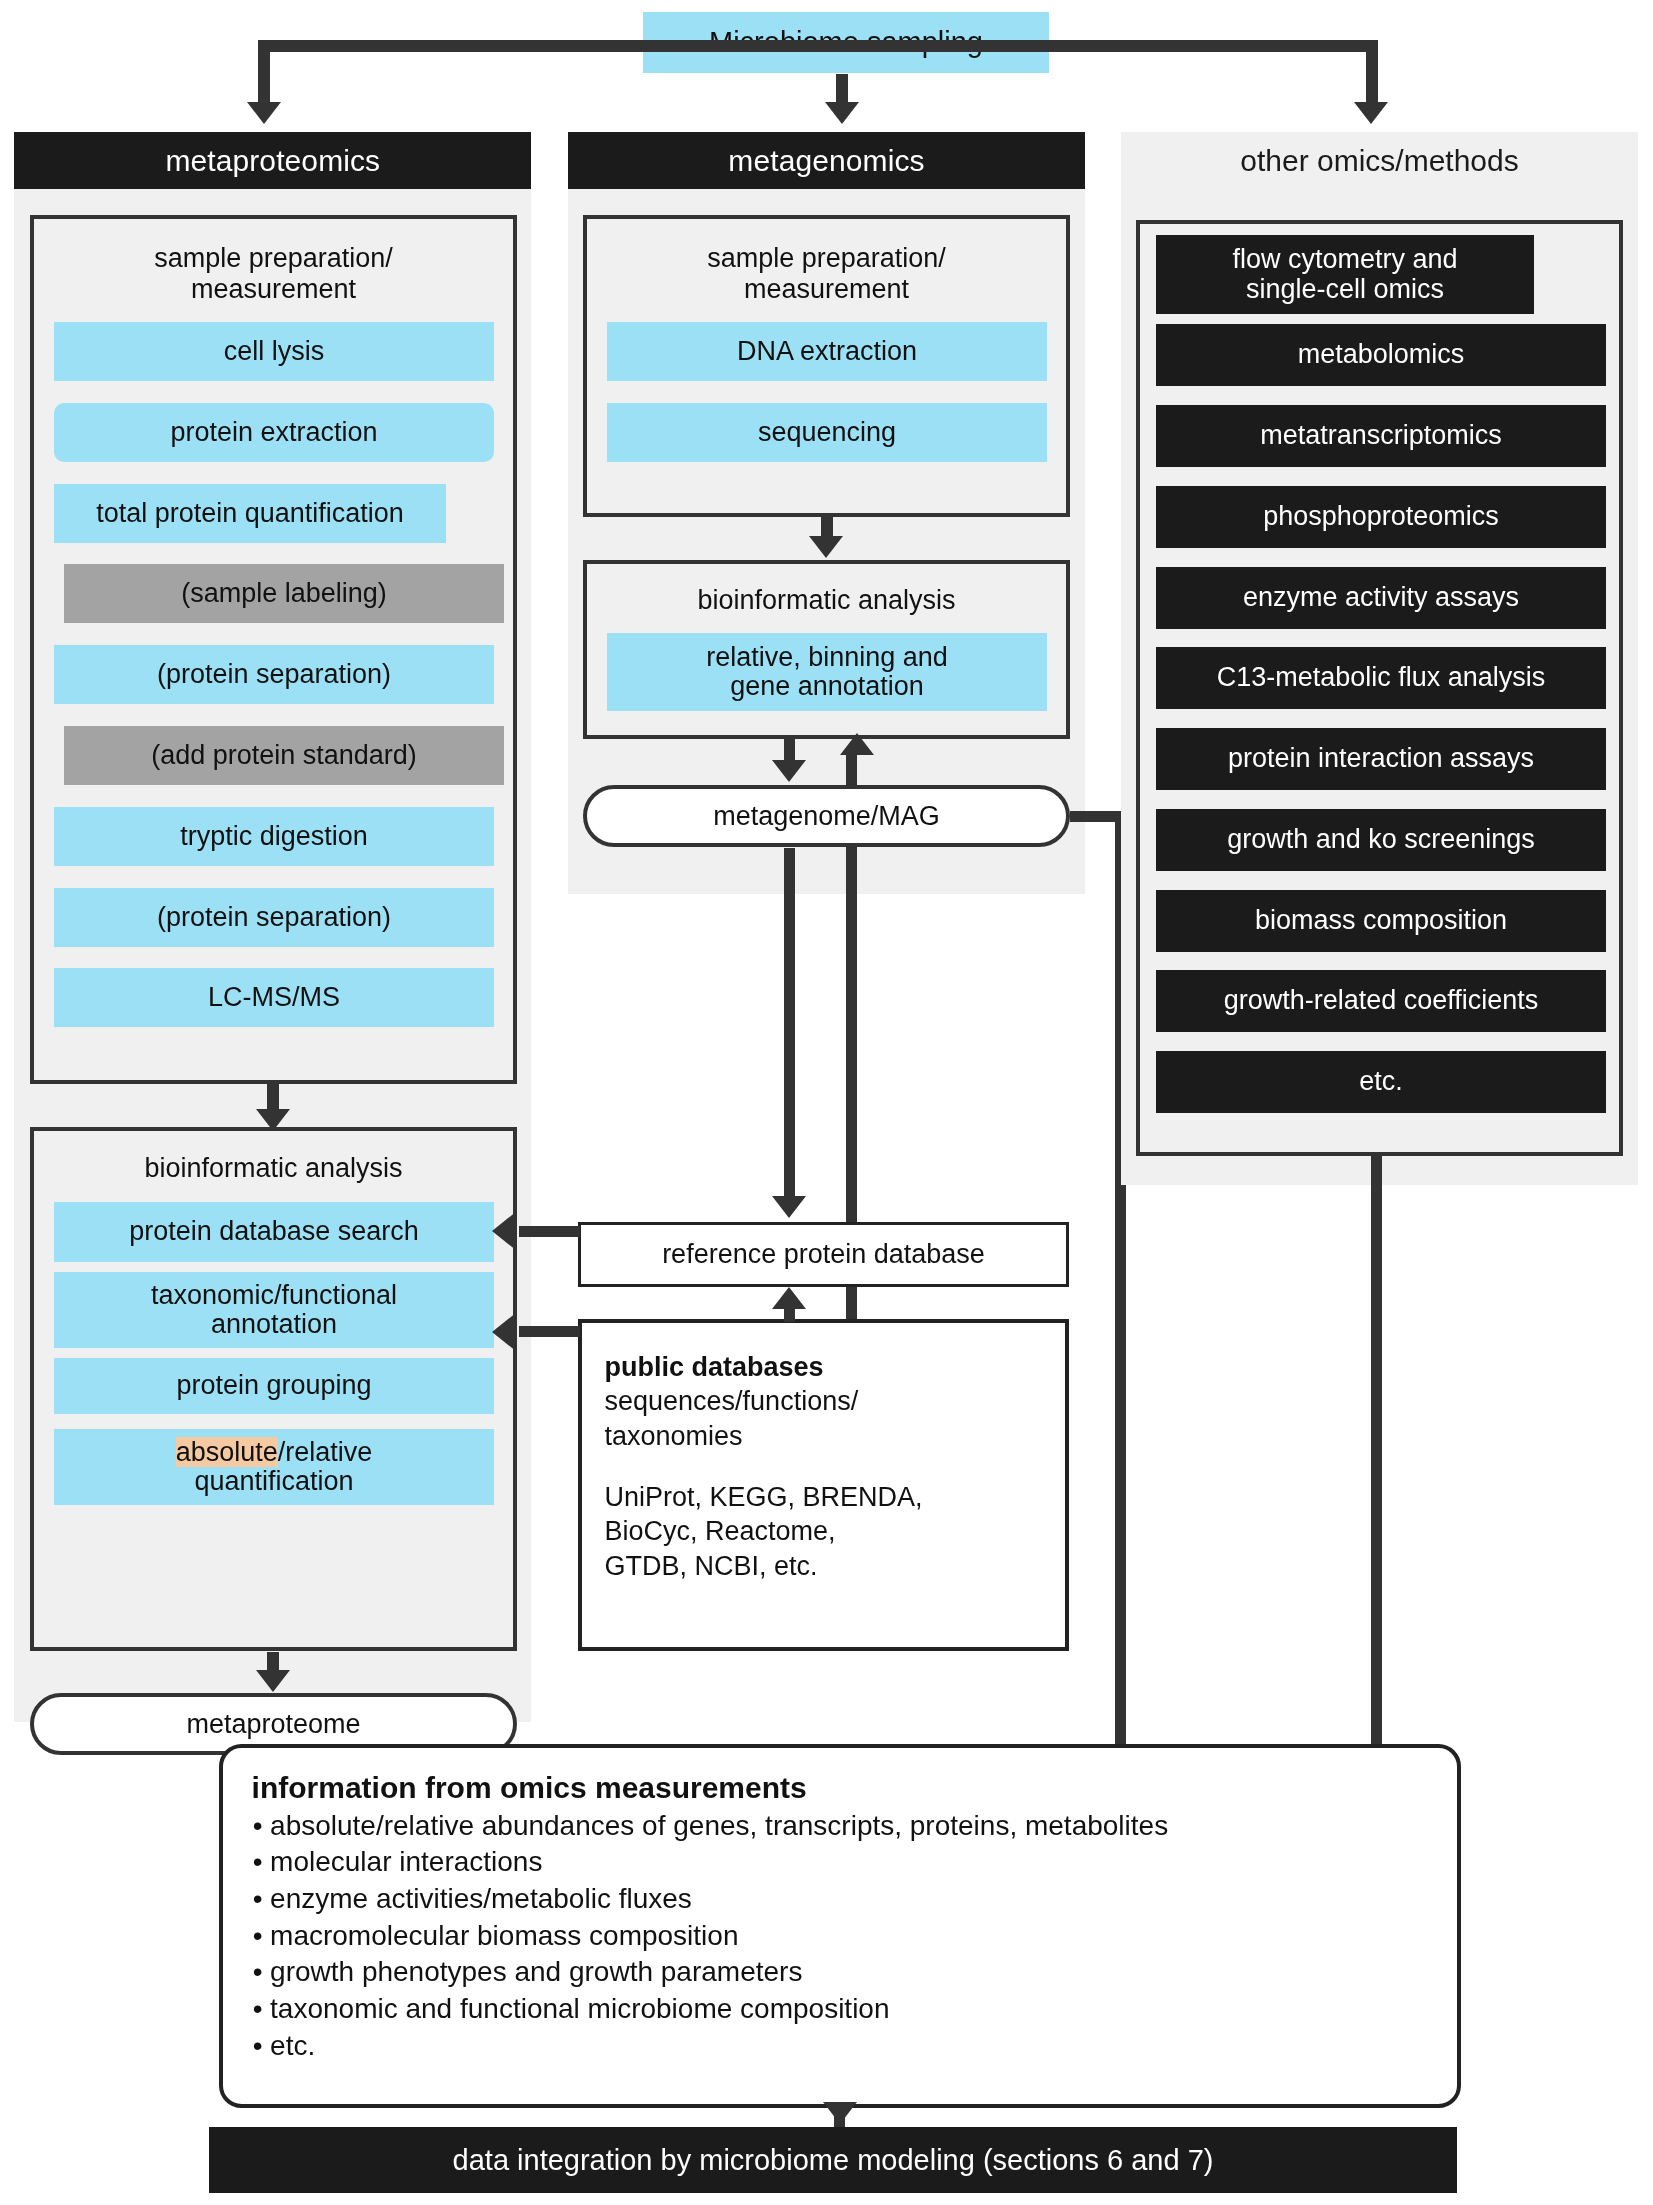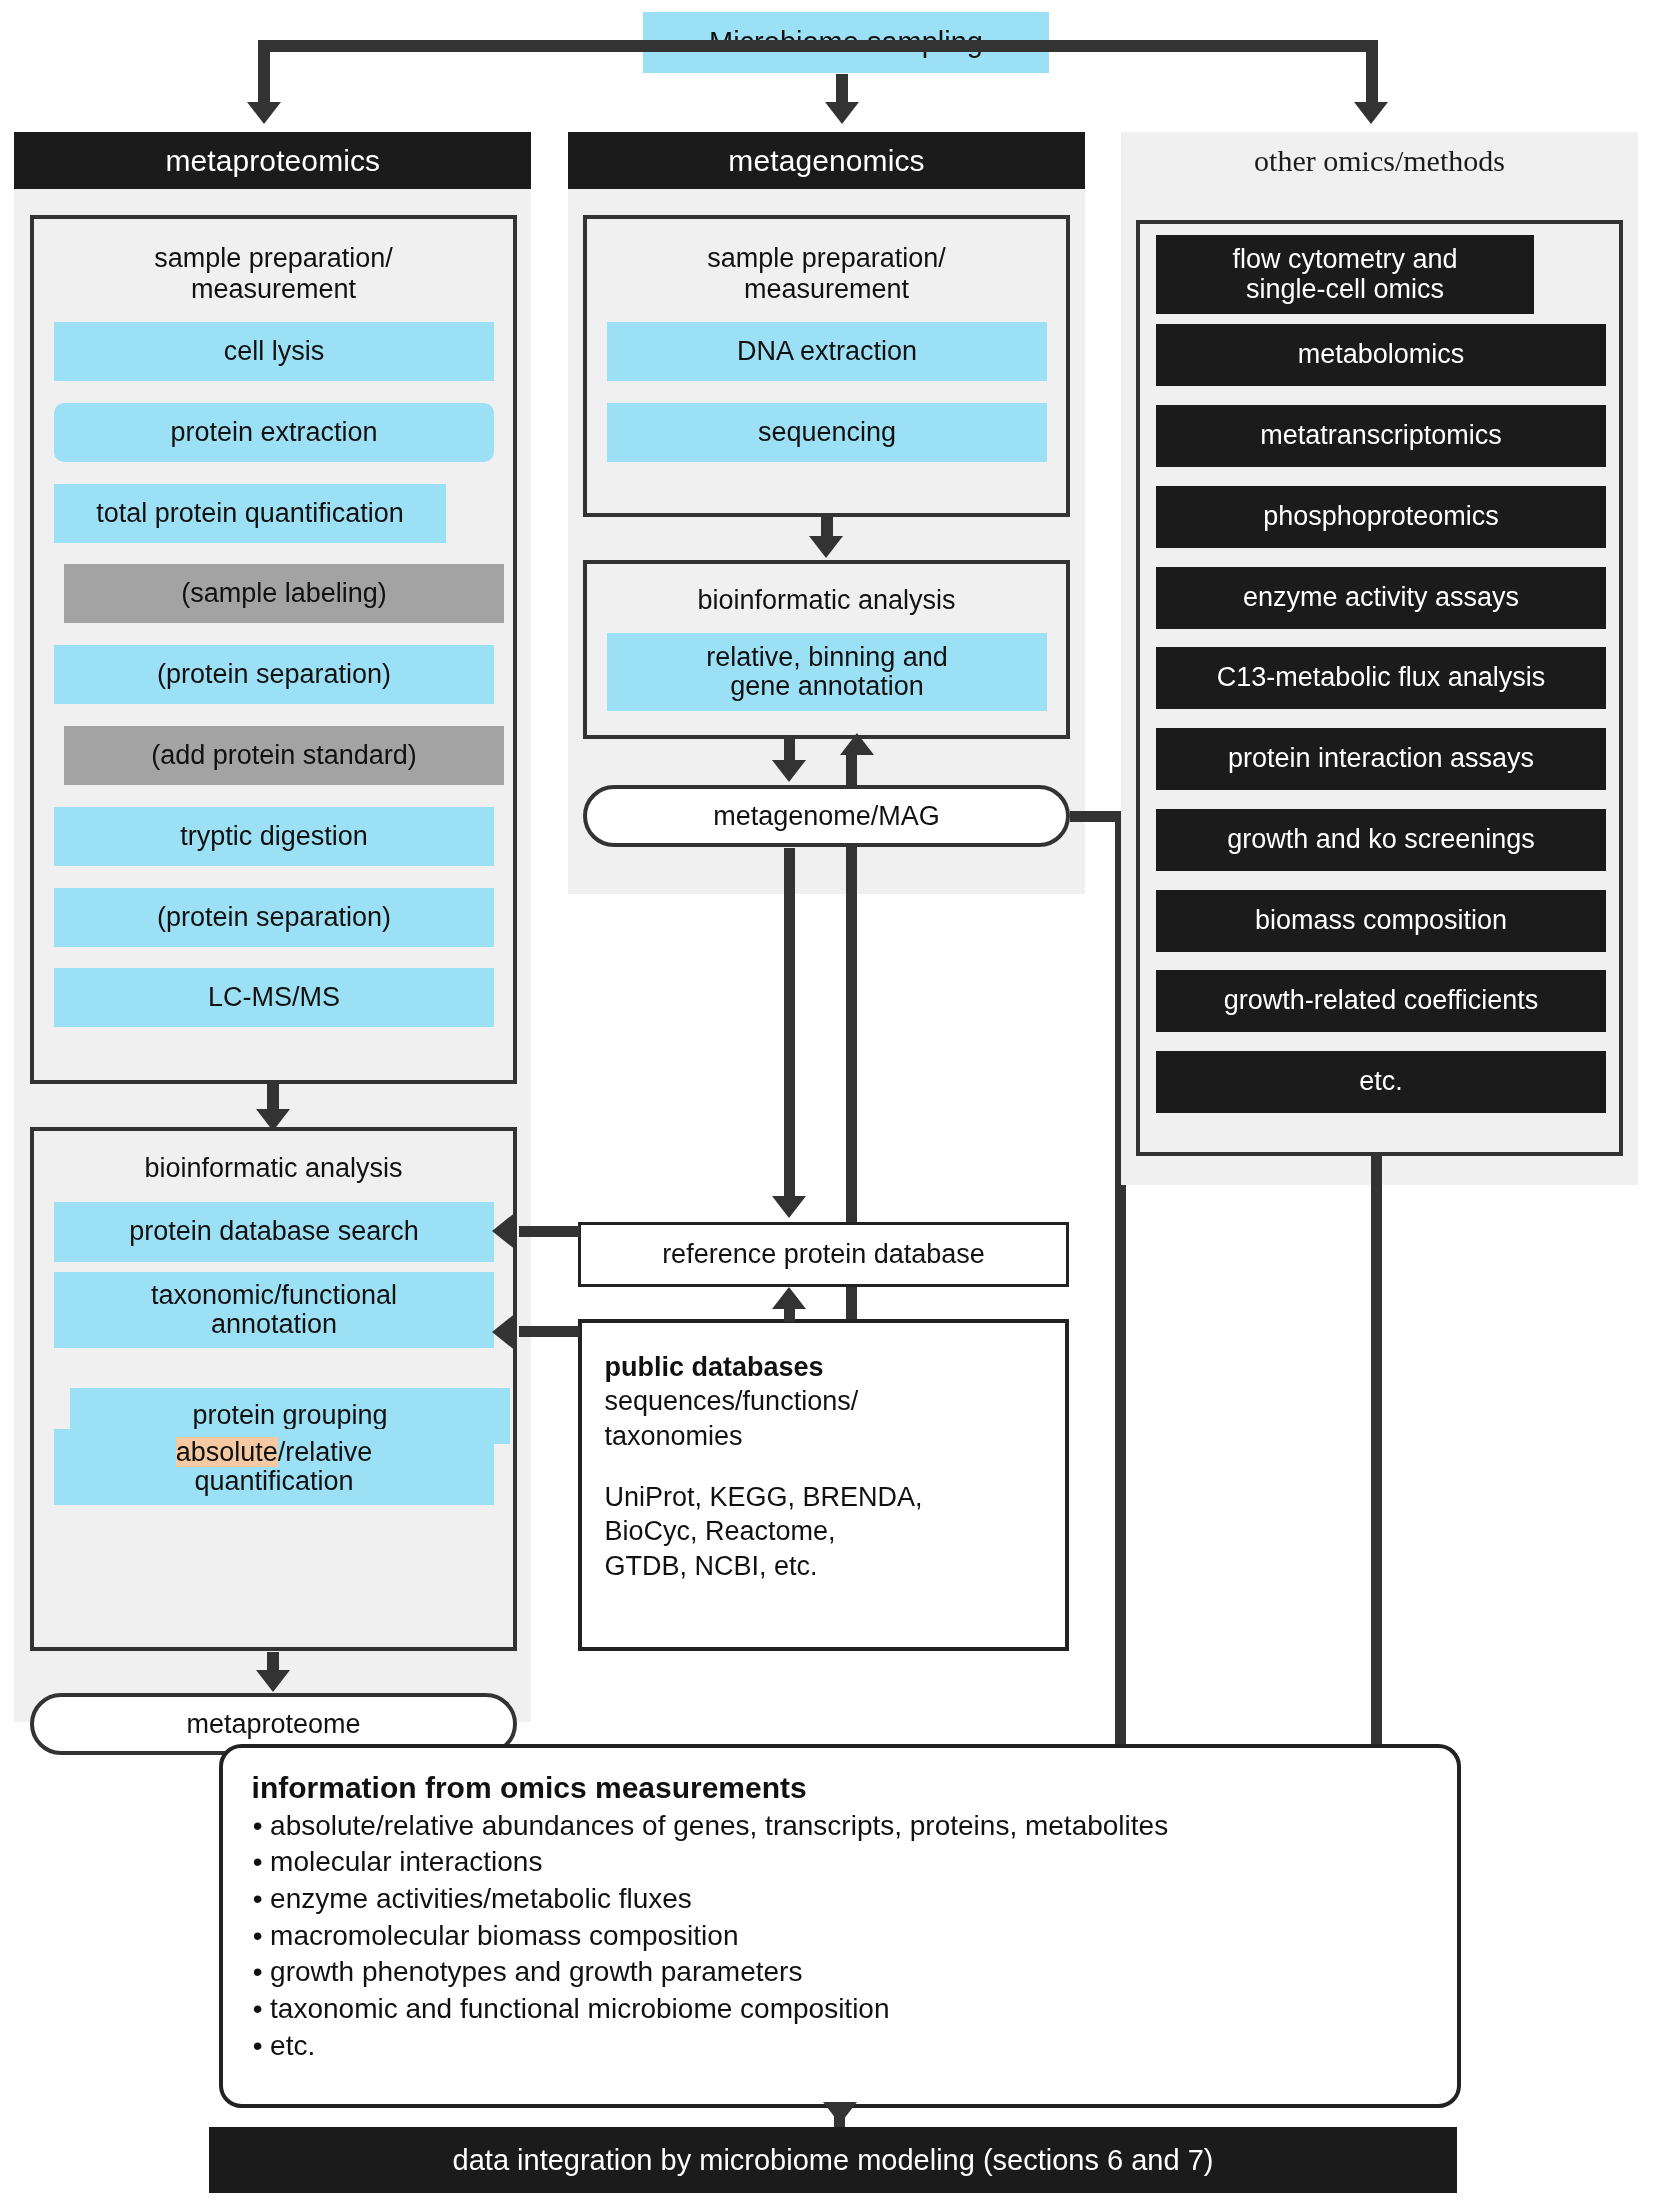--- a/index.html
+++ b/index.html
@@ -6,21 +6,21 @@
   body{font-family:"Liberation Sans", sans-serif;}
   #stage{position:relative;width:1654px;height:2205px;background:#ffffff;overflow:hidden;}
 
   
   .abs{position:absolute;box-sizing:border-box;}
   .panel{background:#f0f0f0;}
   .outline{border:4.6px solid #333333;background:#f0f0f0;}
   .hdr-dark{background:#1b1b1b;color:#ffffff;display:flex;align-items:center;justify-content:center;
             font-size:30px;letter-spacing:0.1px;}
   .hdr-light{background:#f0f0f0;color:#1b1b1b;display:flex;align-items:center;justify-content:center;
-            font-size:30px;font-family:Liberation Serif, serif;}
+            font-size:30px;}
   .grp-title{display:flex;align-items:center;justify-content:center;text-align:center;
              font-size:27px;color:#111;line-height:1.12;}
   .chip{display:flex;align-items:center;justify-content:center;text-align:center;
         font-size:27px;color:#111;line-height:1.08;}
   .chip.blue{background:#9ce0f5;}
   .chip.orange{background:#a3a3a3;margin-left:10px;}
   .chip.dark{background:#1b1b1b;color:#ffffff;}
   .pill{border:4.6px solid #333333;background:#ffffff;border-radius:36px;
         display:flex;align-items:center;justify-content:center;font-size:27px;color:#111;}
   .plainbox{border:3.6px solid #222222;background:#ffffff;
@@ -90,21 +90,21 @@
   <div class="abs outline" style="left:30px;top:1127px;width:487px;height:524px;"></div>
   <div class="abs grp-title" style="left:35px;top:1140px;width:477px;height:56px;">bioinformatic analysis</div>
 
   <div class="abs chip blue" style="left:54px;top:1272px;width:440px;height:76px;">
     <span><span>taxonomic/functional</span><br>
           <span>annotation</span></span>
   </div>
 
   <div class="abs chip blue" style="left:54px;top:1202px;width:440px;height:60px;">protein database search</div>
 
-  <div class="abs chip blue" style="left:54px;top:1388px;width:440px;height:56px;margin-left:16px;">protein grouping</div>
+  <div class="abs chip blue" style="left:54px;top:1358px;width:440px;height:56px;">protein grouping</div>
 
   <div class="abs chip blue" style="left:54px;top:1429px;width:440px;height:76px;">
     <span><span class="hl">absolute</span><span>/relative</span><br>
           <span>quantification</span></span>
   </div>
 
   <div class="ln" style="left:267px;top:1652px;width:12.3px;height:22.5px;"></div>
   <div class="arw-d" style="left:256px;top:1670px;"></div>
 
   <div class="abs pill" style="left:30px;top:1693px;width:487px;height:62px;">metaproteome</div>

